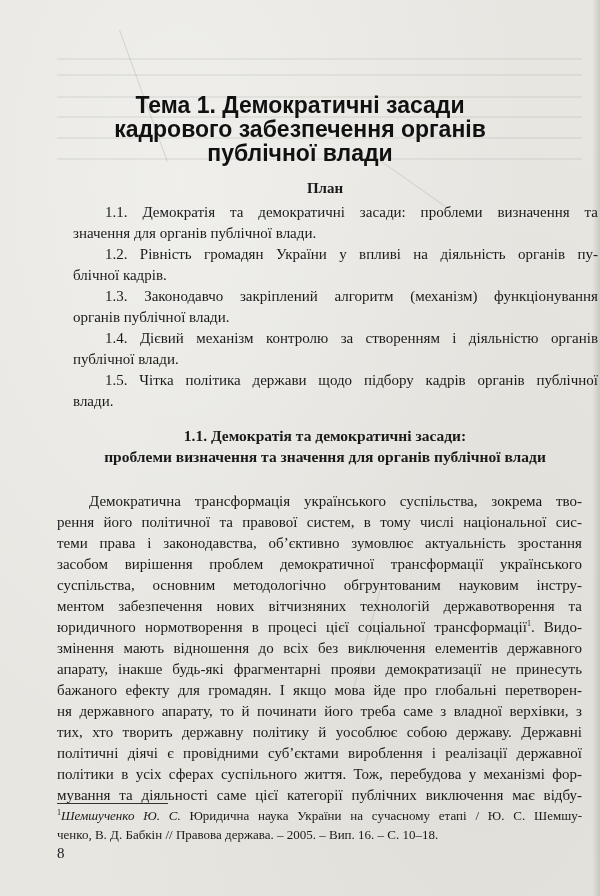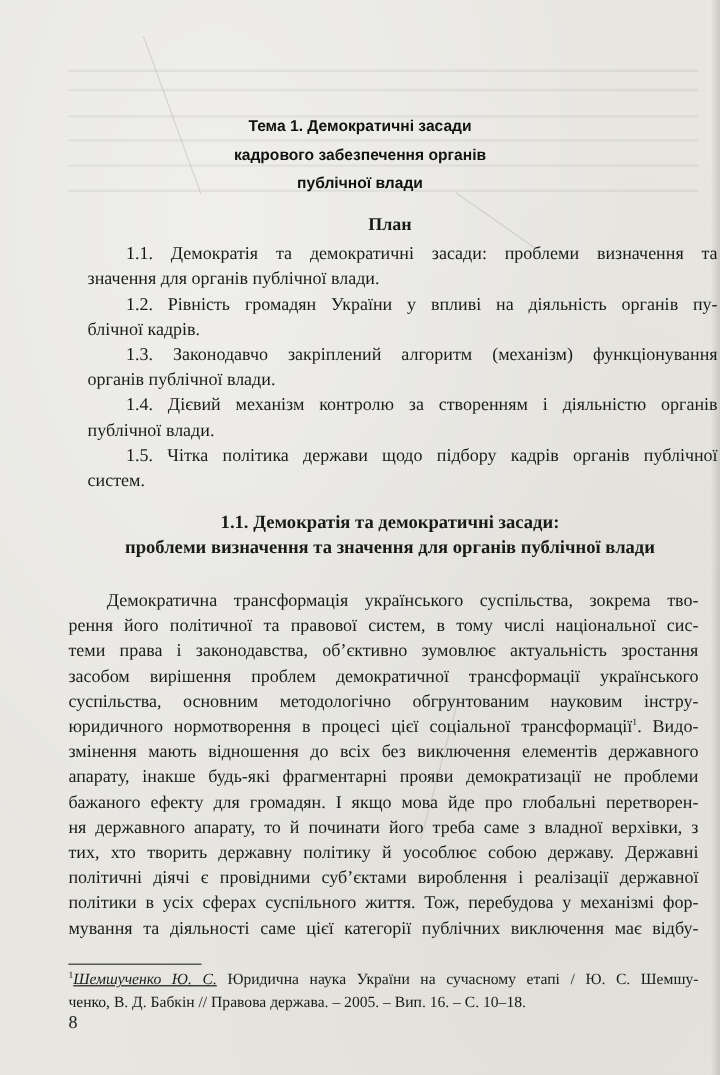--- a/index.html
+++ b/index.html
@@ -39,21 +39,21 @@
       background: linear-gradient(to right, rgba(180,178,170,0), rgba(150,148,140,0.35));
     }
     .chapter-title {
       position: absolute;
       left: 0;
       width: 600px;
       top: 93px;
       text-align: center;
       font-family: "Liberation Sans", "DejaVu Sans", sans-serif;
       font-weight: bold;
-      font-size: 13px;
+      font-size: 23px;
       line-height: 24px;
       color: #111;
     }
     .chapter-title div { white-space: nowrap; }
     .plan-heading {
       position: absolute;
       top: 178px;
       left: 0;
       width: 650px;
       text-align: center;
@@ -111,21 +111,21 @@
       line-height: 19px;
     }
     .footnote .fline {
       display: block;
       white-space: nowrap;
       text-align: justify;
       text-align-last: justify;
       height: 19px;
     }
     .footnote .fline.last { text-align-last: left; font-family: Liberation Serif, serif; }
-    .fn-author { font-style: italic; text-decoration: underline; }
+    .fn-author { font-style: italic; }
     sup { font-size: 8px; line-height: 0; vertical-align: super; }
     .page-number {
       position: absolute;
       left: 57px;
       top: 843px;
       font-size: 15px;
       line-height: 20px;
     }
     .crease {
       position: absolute;
@@ -162,37 +162,38 @@
   <div class="text-block plan-block">
     <span class="line indent">1.1. Демократія та демократичні засади: проблеми визначення та</span>
     <span class="line last">значення для органів публічної влади.</span>
     <span class="line indent">1.2. Рівність громадян України у впливі на діяльність органів пу-</span>
     <span class="line last">блічної кадрів.</span>
     <span class="line indent">1.3. Законодавчо закріплений алгоритм (механізм) функціонування</span>
     <span class="line last">органів публічної влади.</span>
     <span class="line indent">1.4. Дієвий механізм контролю за створенням і діяльністю органів</span>
     <span class="line last">публічної влади.</span>
     <span class="line indent">1.5. Чітка політика держави щодо підбору кадрів органів публічної</span>
-    <span class="line last">систем.</span>
+    <span class="line last">влади.</span>
   </div>
 
   <div class="section-title">
     <div>1.1. Демократія та демократичні засади:</div>
     <div>проблеми визначення та значення для органів публічної влади</div>
   </div>
 
   <div class="text-block body-block">
     <span class="line indent">Демократична трансформація українського суспільства, зокрема тво-</span>
     <span class="line">рення його політичної та правової систем, в тому числі національної сис-</span>
     <span class="line">теми права і законодавства, об’єктивно зумовлює актуальність зростання</span>
     <span class="line">засобом вирішення проблем демократичної трансформації українського</span>
     <span class="line">суспільства, основним методологічно обгрунтованим науковим інстру-</span>
+    <span class="line">ментом забезпечення нових вітчизняних технологій державотворення та</span>
     <span class="line"><span>юридичного нормотворення в процесі цієї соціальної трансформації</span><sup>1</sup><span>. Видо-</span></span>
     <span class="line">змінення мають відношення до всіх без виключення елементів державного</span>
-    <span class="line">апарату, інакше будь-які фрагментарні прояви демократизації не проблеми</span>
+    <span class="line">апарату, інакше будь-які фрагментарні прояви демократизації не принесуть</span>
     <span class="line">бажаного ефекту для громадян. І якщо мова йде про глобальні перетворен-</span>
     <span class="line">ня державного апарату, то й починати його треба саме з владної верхівки, з</span>
     <span class="line">тих, хто творить державну політику й уособлює собою державу. Державні</span>
     <span class="line">політичні діячі є провідними суб’єктами вироблення і реалізації державної</span>
     <span class="line">політики в усіх сферах суспільного життя. Тож, перебудова у механізмі фор-</span>
     <span class="line">мування та діяльності саме цієї категорії публічних виключення має відбу-</span>
   </div>
 
   <div class="footnote-rule"></div>
   <div class="footnote">

